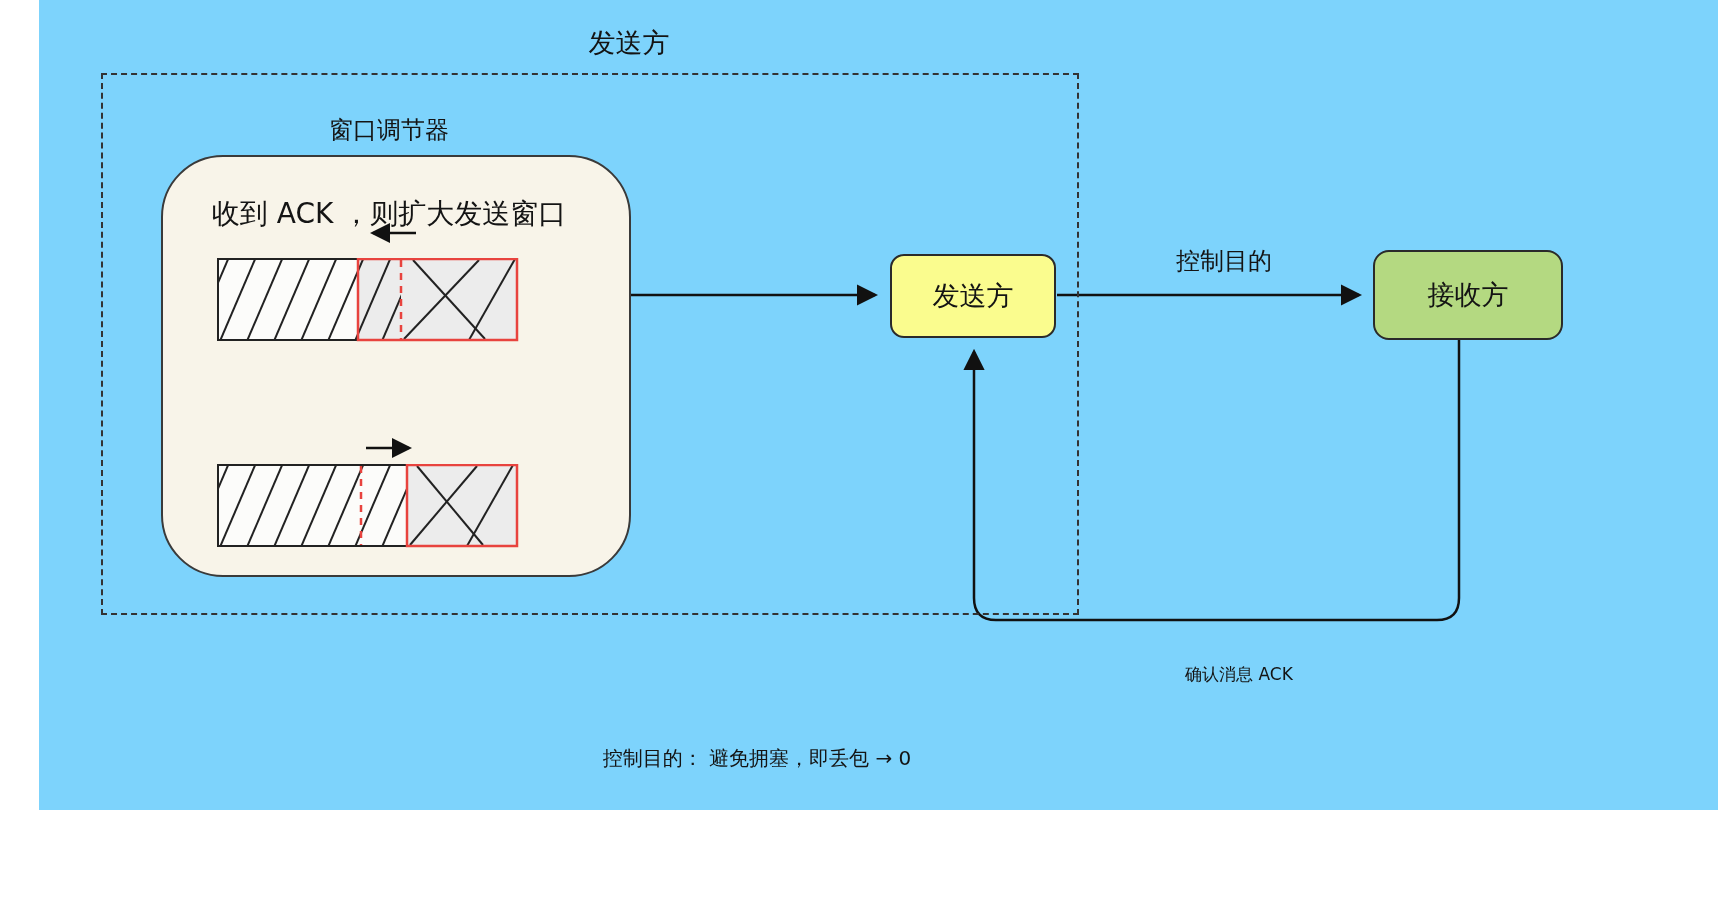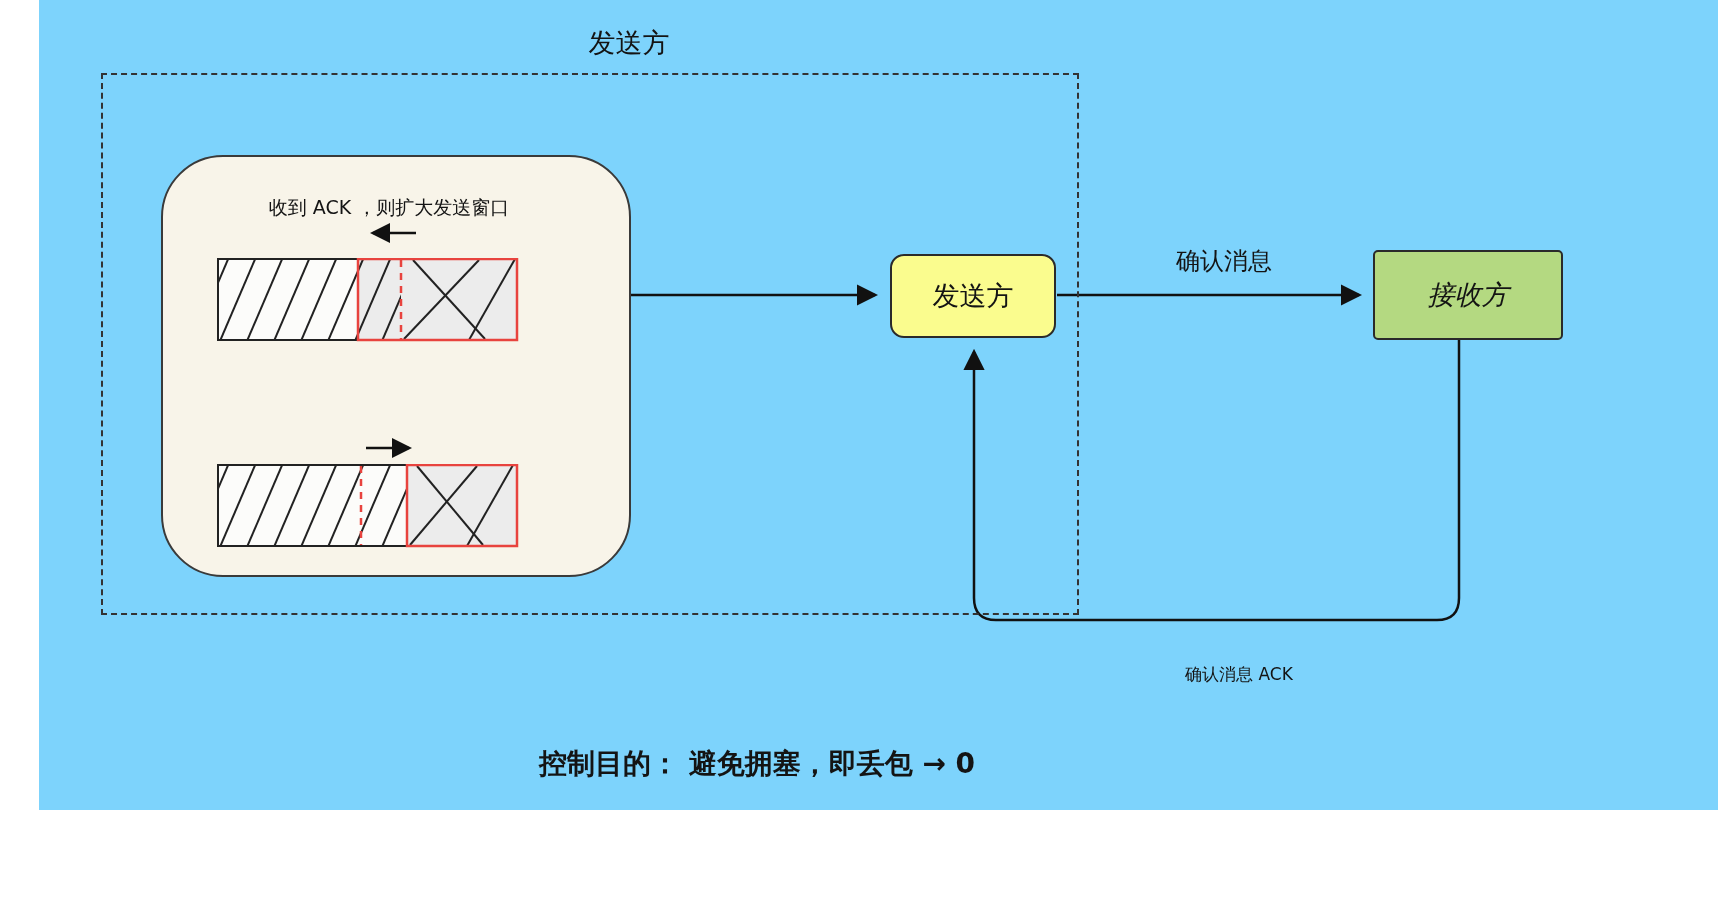--- a/index.html
+++ b/index.html
@@ -24,25 +24,25 @@
   .txt {
     text-align: center;
     font-weight: 500;
     color: #141414;
     line-height: 1.25;
     white-space: nowrap;
   }
 
   .group-title   { font-size: 27px; }
   .adjuster-lbl  { font-size: 24px; }
-  .inner-lbl     { font-size: 19px; }
+  .inner-lbl     { font-size: 28px; }
   .edge-lbl      { font-size: 24px; }
   .node-lbl      { font-size: 27px; }
   .ack-lbl       { font-size: 17px; }
-  .footer-lbl    { font-size: 28px; font-weight: 700; }
+  .footer-lbl    { font-size: 20px; font-weight: 400; }
 
   .dashed-box {
     border: 2px dashed #333;
     box-sizing: border-box;
   }
 
   .adjuster-box {
     border: 2px solid #3a3a3a;
     border-radius: 62px;
     background: var(--adjuster-fill, #f8f4e9);
@@ -55,22 +55,21 @@
     display: flex;
     align-items: center;
     justify-content: center;
   }
   .node-sender {
     background: var(--sender-fill, #fafc8e);
     border-radius: 14px;
   }
   .node-receiver {
     background: var(--receiver-fill, #b4d981);
-    border-radius: 5px;
-    font-style: italic;
+    border-radius: 16px;
   }
 
   svg { display: block; }
   .overlay { pointer-events: none; }
 </style>
 </head>
 <body>
 
 <div id="canvas">
 
@@ -85,20 +84,21 @@
 
     <path d="M1018 295 H1320" stroke="#111" stroke-width="2.5" fill="none" marker-end="url(#arrowMain)"></path>
 
     <path d="M1420 340 L1420 598 Q1420 620 1398 620 L957 620 Q935 620 935 598 L935 352" stroke="#111" stroke-width="2.5" fill="none" marker-end="url(#arrowMain)"></path>
   </svg>
 
   <div class="abs dashed-box" style="left:62px; top:73px; width:978px; height:542px;"></div>
 
   <div class="abs txt group-title" style="left:440px; top:26px; width:300px;">发送方</div>
 
+  <div class="abs txt adjuster-lbl" style="left:200px; top:115px; width:300px;">窗口调节器</div>
 
   <div class="abs adjuster-box" style="left:122px; top:155px; width:470px; height:422px;"></div>
 
   <div class="abs txt inner-lbl" style="left:130px; top:196px; width:440px;">收到 ACK ，则扩大发送窗口</div>
 
   <svg class="abs" style="left:322px; top:222px;" width="60" height="22" viewBox="0 0 60 22">
     <defs>
       <marker id="arrowL" viewBox="0 0 10 10" refX="8.5" refY="5" markerWidth="8" markerHeight="8" orient="auto-start-reverse">
         <path d="M0,0 L10,5 L0,10 z" fill="#111"></path>
       </marker>
@@ -174,21 +174,21 @@
     </g>
     <line x1="144" y1="2" x2="144" y2="81" stroke="var(--red-accent,#e8433e)" stroke-width="2.5" stroke-dasharray="7 6"></line>
     <rect x="190" y="1" width="110" height="81" fill="none" stroke="var(--red-accent,#e8433e)" stroke-width="2.5"></rect>
   </svg>
 
 
   <div class="abs node node-sender" style="left:851px; top:254px; width:166px; height:84px;">
     <span class="txt node-lbl">发送方</span>
   </div>
 
-  <div class="abs txt edge-lbl" style="left:1060px; top:246px; width:250px;">确认消息</div>
+  <div class="abs txt edge-lbl" style="left:1060px; top:246px; width:250px;">控制目的</div>
 
   <div class="abs node node-receiver" style="left:1334px; top:250px; width:190px; height:90px;">
     <span class="txt node-lbl">接收方</span>
   </div>
 
   <div class="abs txt ack-lbl" style="left:1040px; top:664px; width:320px;">确认消息 ACK</div>
 
   <div class="abs txt footer-lbl" style="left:388px; top:746px; width:660px;">控制目的： 避免拥塞，即丢包 → 0</div>
 
 </div>

